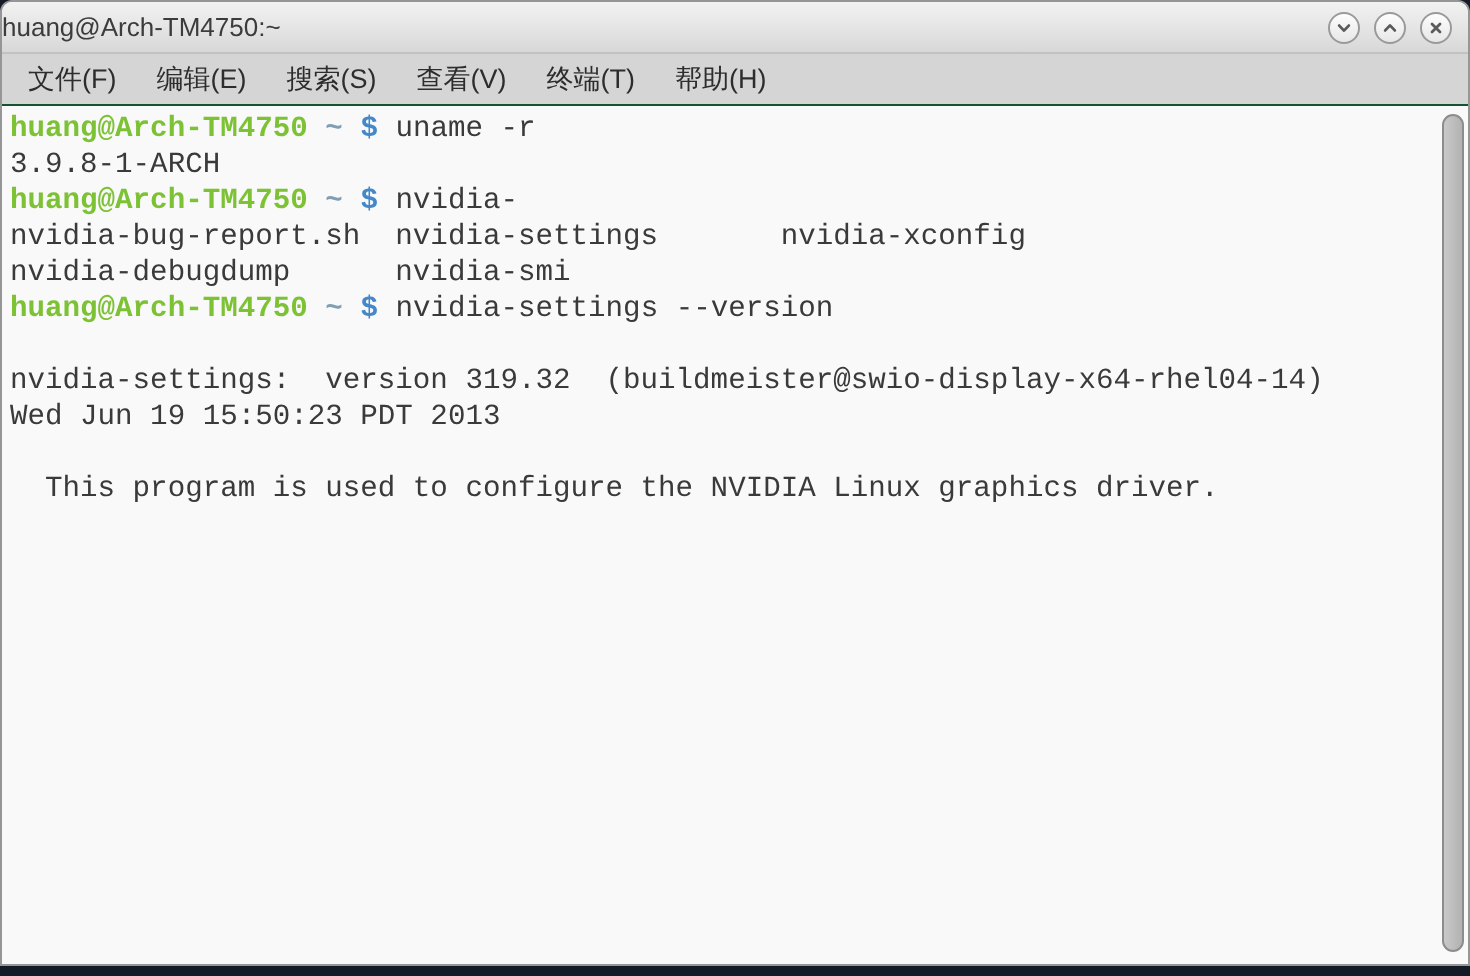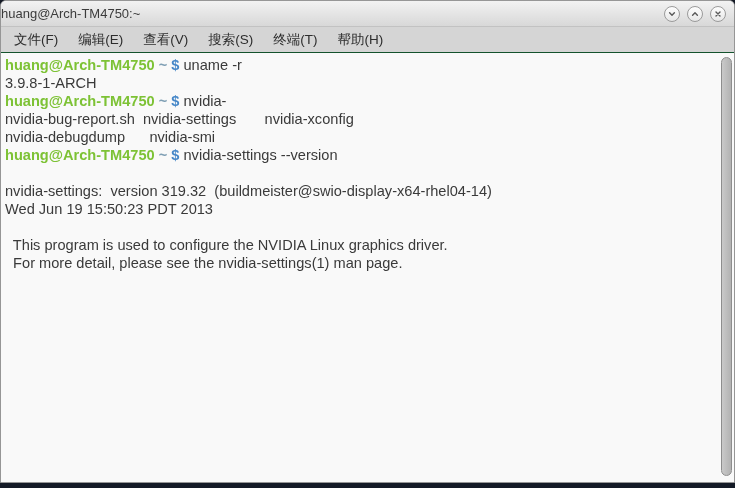--- a/index.html
+++ b/index.html
@@ -45,21 +45,21 @@
     border-bottom: 1px solid #14532d;
     display: flex; align-items: center;
     padding: 0 4px; gap: 2px;
   }
   .menu-item { font-size: 13.5px; color: #2d2d2d; padding: 3px 9px; }
   .terminal {
     flex: 1 1 auto;
     background: #f9f9f9;
     position: relative;
     padding: 3px 16px 0 4px;
-    font-family: Liberation Sans, sans-serif;
+    font-family: Liberation Mono, monospace;
     font-size: 14.6px;
   }
   .tline { height: 18px; line-height: 18px; white-space: pre; color: #3a3a3a; }
   .seg-host  { color: #7dc235; font-weight: bold; }
   .seg-path  { color: #7f9fb4; font-weight: bold; }
   .seg-sym   { color: #4687c8; font-weight: bold; }
   .seg-cmd, .seg-plain { color: #3a3a3a; }
   .cursor {
     display: inline-block; width: 2px; height: 15px;
     background: #2e2e2e; vertical-align: text-bottom; margin-left: 1px;
@@ -107,40 +107,39 @@
               <path d="M3 3 L7 7 M7 3 L3 7" fill="none" stroke="#5a5a5a" stroke-width="1.4" stroke-linecap="round"></path>
             </svg>
         </span>
       </button>
     </div>
   </div>
 
   <div class="menubar">
     <span class="menu-item">文件(F)</span>
     <span class="menu-item">编辑(E)</span>
+    <span class="menu-item">搜索(S)</span>
     <span class="menu-item">查看(V)</span>
-    <span class="menu-item">搜索(S)</span>
     <span class="menu-item">终端(T)</span>
     <span class="menu-item">帮助(H)</span>
   </div>
 
   <div class="terminal">
     <div id="term-lines">
         <div class="tline"><span class="seg-host">huang@Arch-TM4750</span><span class="seg-plain"> </span><span class="seg-path">~</span><span class="seg-plain"> </span><span class="seg-sym">$</span><span class="seg-cmd"> uname -r</span></div>
         <div class="tline"><span class="seg-plain">3.9.8-1-ARCH</span></div>
         <div class="tline"><span class="seg-host">huang@Arch-TM4750</span><span class="seg-plain"> </span><span class="seg-path">~</span><span class="seg-plain"> </span><span class="seg-sym">$</span><span class="seg-cmd"> nvidia-</span></div>
         <div class="tline"><span class="seg-plain">nvidia-bug-report.sh  nvidia-settings       nvidia-xconfig</span></div>
         <div class="tline"><span class="seg-plain">nvidia-debugdump      nvidia-smi</span></div>
         <div class="tline"><span class="seg-host">huang@Arch-TM4750</span><span class="seg-plain"> </span><span class="seg-path">~</span><span class="seg-plain"> </span><span class="seg-sym">$</span><span class="seg-cmd"> nvidia-settings --version</span></div>
         <div class="tline"><span class="seg-plain"></span></div>
         <div class="tline"><span class="seg-plain">nvidia-settings:  version 319.32  (buildmeister@swio-display-x64-rhel04-14)</span></div>
         <div class="tline"><span class="seg-plain">Wed Jun 19 15:50:23 PDT 2013</span></div>
         <div class="tline"><span class="seg-plain"></span></div>
         <div class="tline"><span class="seg-plain">  This program is used to configure the NVIDIA Linux graphics driver.</span></div>
-        <div class="tline"><span class="seg-plain">  For more detail, please see the nvidia-settings(1) man page.</span></div>
         <div class="tline"><span class="seg-plain"></span></div>
         <div class="tline"><span class="seg-plain"></span></div>
       </div>
     <div class="scrollbar-track">
       <div class="scrollbar-thumb"></div>
     </div>
   </div>
 
 </div>
 

